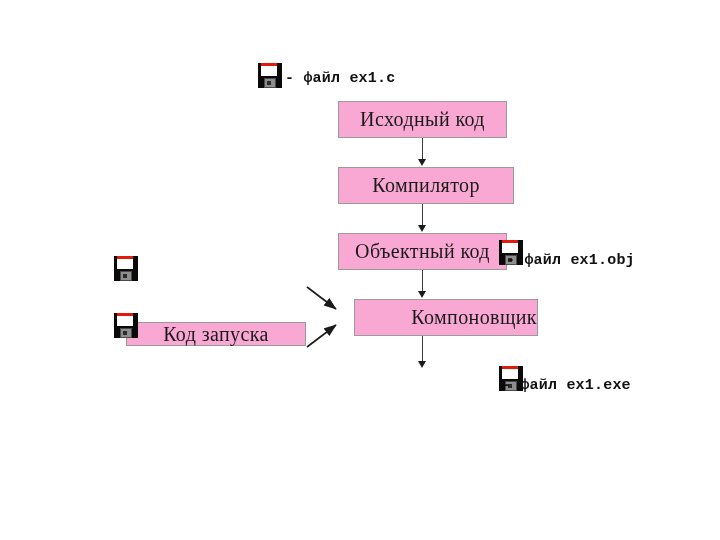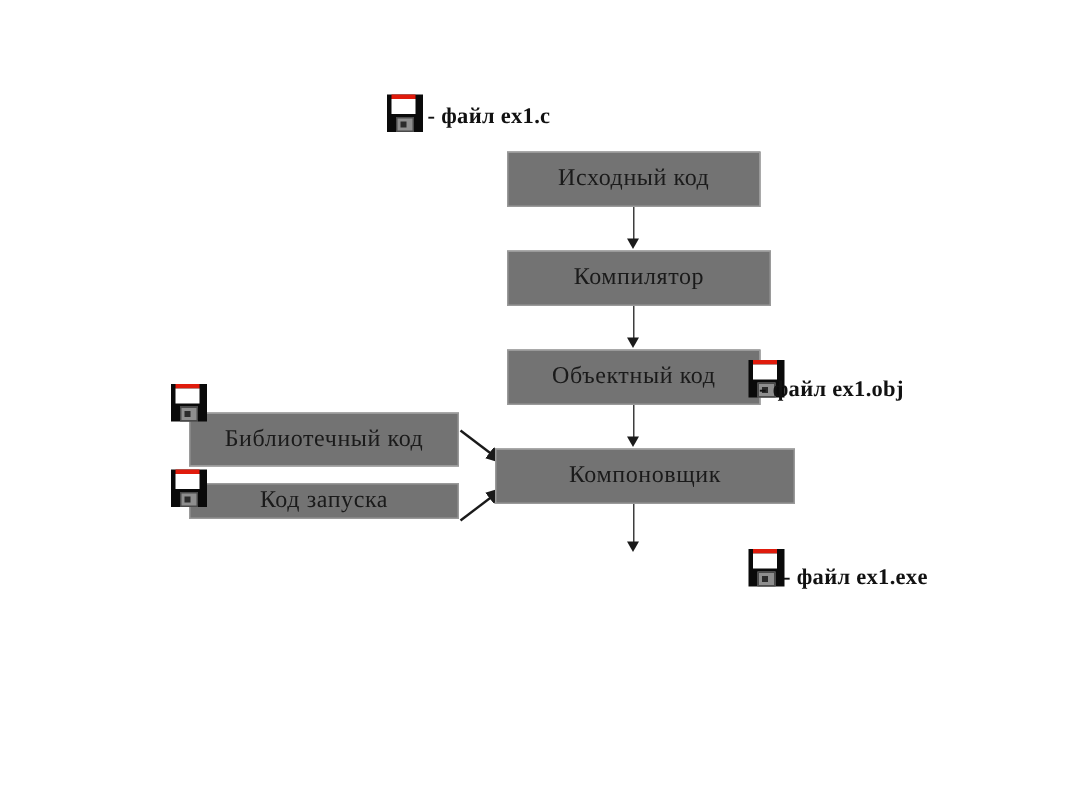--- a/index.html
+++ b/index.html
@@ -14,40 +14,40 @@
     background: #ffffff;
     overflow: hidden;
     font-family: "Liberation Serif", "DejaVu Serif", serif;
   }
 
   
   .node {
     position: absolute;
     box-sizing: border-box;
     border: 1px solid #9a9a9a;
-    background: #737373;
+    background: #f9a8d4;
     color: #1a1a1a;
     display: flex;
     align-items: center;
     justify-content: center;
     font-family: "Liberation Serif", "DejaVu Serif", serif;
-    font-size: 16px;
+    font-size: 20px;
     letter-spacing: 0.4px;
     white-space: nowrap;
   }
   .node .node-text {
     display: block;
     line-height: 1;
     padding-bottom: 1px;
   }
 
   #node-source    { left: 338px; top: 101px; width: 169px; height: 37px; }
   #node-compiler  { left: 338px; top: 167px; width: 176px; height: 37px; }
   #node-object    { left: 338px; top: 233px; width: 169px; height: 37px; }
-  #node-linker    { left: 330px; top: 299px; width: 200px; height: 37px; }
+  #node-linker    { left: 354px; top: 299px; width: 184px; height: 37px; justify-content: flex-end; }
   #node-exe       { left: 338px; top: 369px; width: 169px; height: 37px; }
 
   #node-library   { left: 126px; top: 275px; width: 180px; height: 36px; }
   #node-startup   { left: 126px; top: 322px; width: 180px; height: 24px; }
 
   
   .vline {
     position: absolute;
     width: 1px;
     background: #3d3d3d;
@@ -109,21 +109,21 @@
     left: 9px;
     top: 18px;
     width: 4px;
     height: 4px;
     background: #2b2b2b;
   }
 
   
   .caption {
     position: absolute;
-    font-family: Liberation Serif, serif;
+    font-family: Liberation Mono, monospace;
     font-weight: bold;
     font-size: 15px;
     color: #111111;
     white-space: nowrap;
     letter-spacing: 0.2px;
   }
 </style>
 </head>
 <body>
 
@@ -161,23 +161,20 @@
 
   <div class="node" id="node-object">
     <span class="node-text">Объектный код</span>
   </div>
 
   <div class="node" id="node-linker">
     <span class="node-text">Компоновщик</span>
   </div>
 
 
-  <div class="node" id="node-library">
-    <span class="node-text">Библиотечный код</span>
-  </div>
 
   <div class="node" id="node-startup">
     <span class="node-text">Код запуска</span>
   </div>
 
   <div class="floppy" style="left:258px; top:63px;">
     <div class="f-red"></div>
     <div class="f-label"></div>
     <div class="f-shutter"></div>
     <div class="f-hole"></div>
@@ -208,15 +205,15 @@
     <div class="f-red"></div>
     <div class="f-label"></div>
     <div class="f-shutter"></div>
     <div class="f-hole"></div>
   </div>
 
   <div class="caption" style="left:285px; top:70px;">- файл ex1.c</div>
 
   <div class="caption" style="left:506px; top:252px;">- файл ex1.obj</div>
 
-  <div class="caption" style="left:522px; top:377px;">- файл ex1.exe</div>
+  <div class="caption" style="left:502px; top:377px;">- файл ex1.exe</div>
 
 </div>
 
 </body></html>

